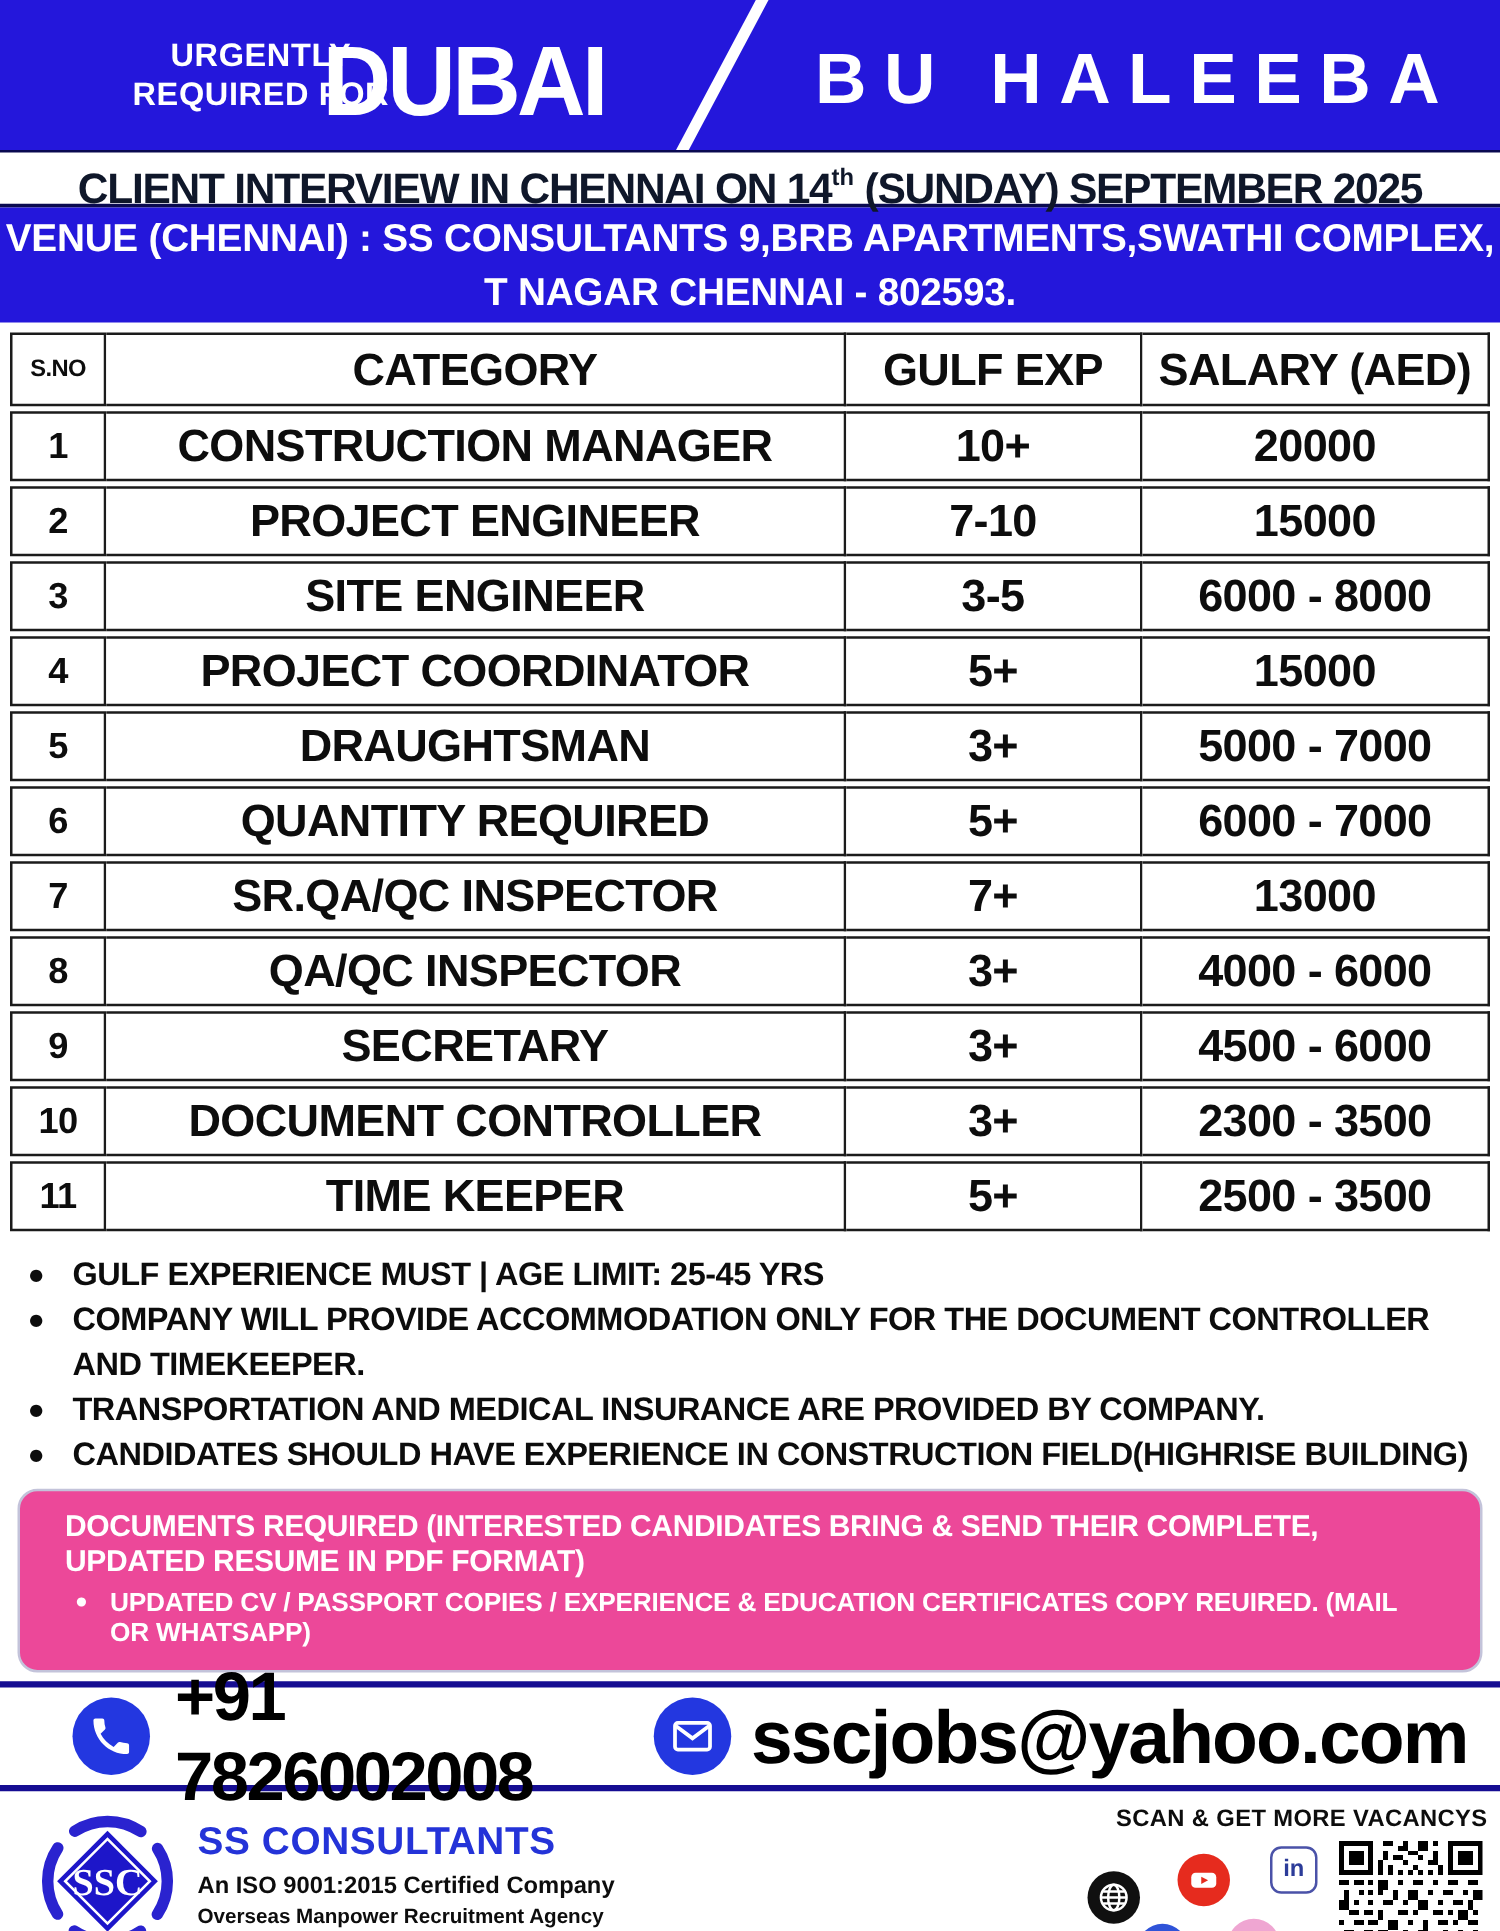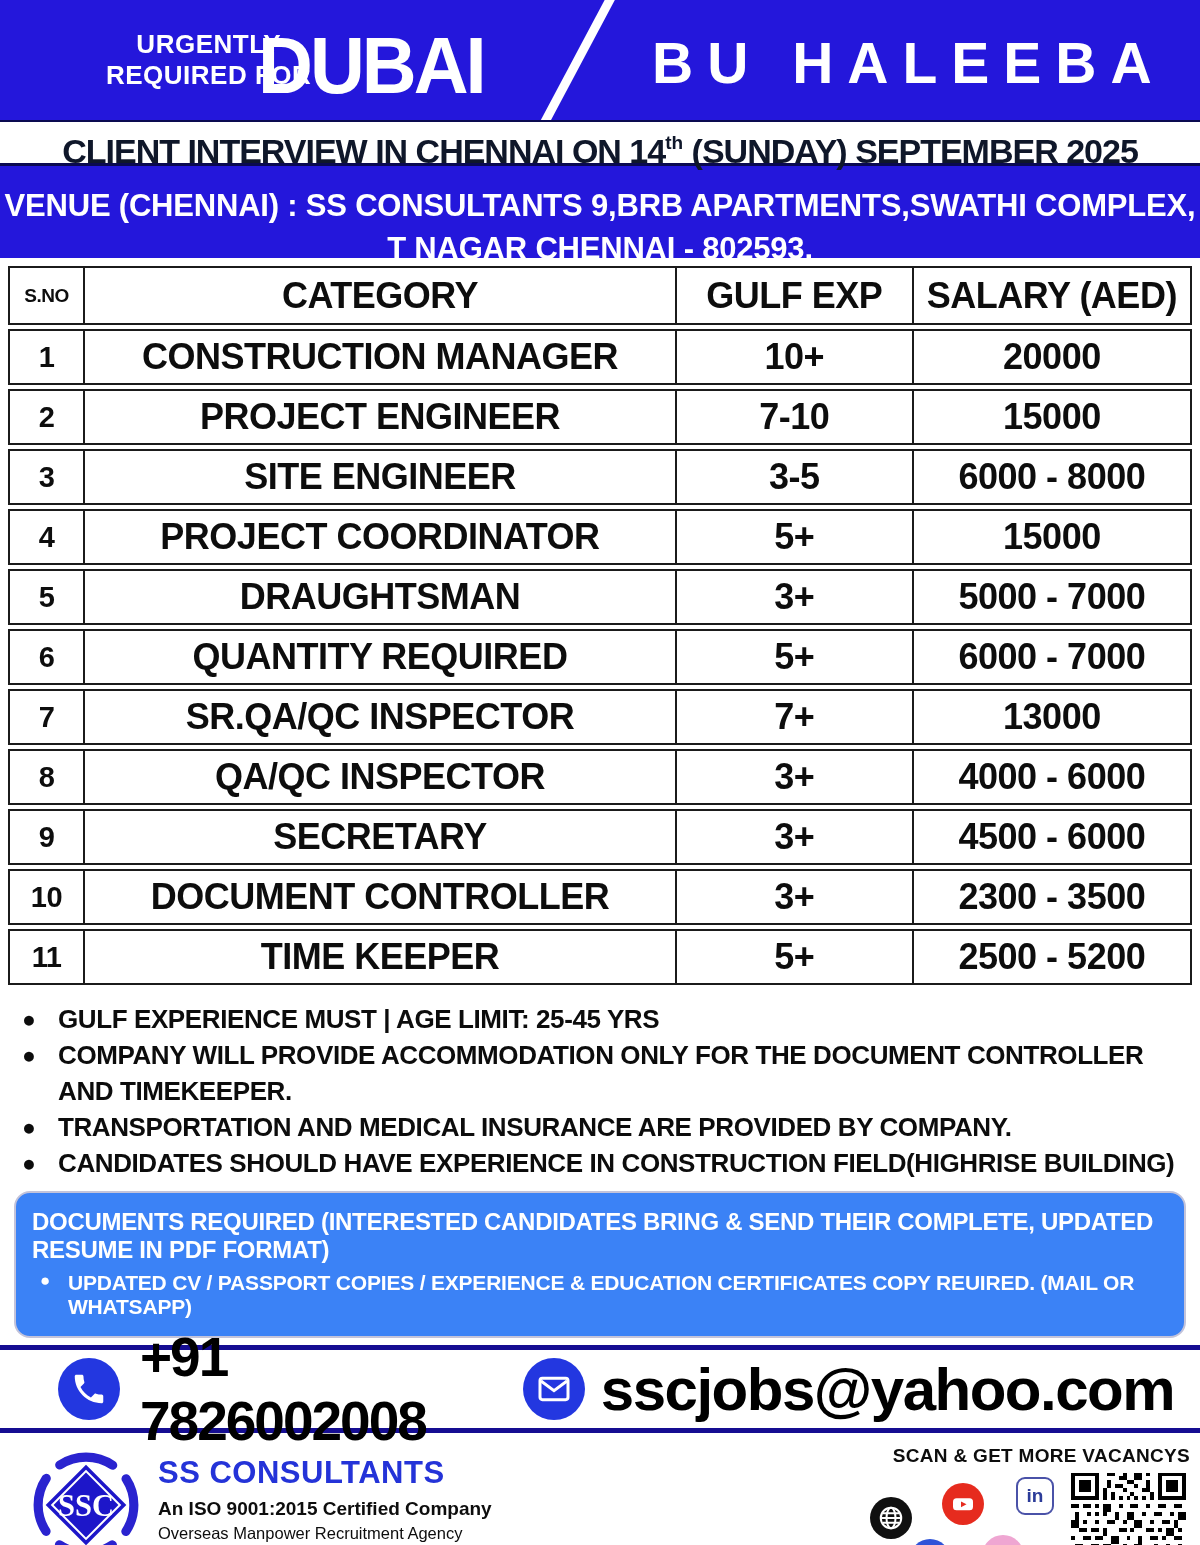--- a/index.html
+++ b/index.html
@@ -17,62 +17,62 @@
   .company{position:absolute;left:652px;top:30px;font-size:57px;font-weight:bold;letter-spacing:14px;}
 
   
   .interview{height:41px;line-height:41px;background:#fff;color:#0f172a;text-align:center;
              font-weight:bold;font-size:34px;letter-spacing:-1px;
              border-top:2px solid #0a0a50;border-bottom:3px solid #0a0a50;white-space:nowrap;}
   .interview sup{font-size:19px;vertical-align:14px;letter-spacing:0;}
 
   
   .venue{height:92px;background:#2417DB;color:#fff;text-align:center;font-weight:bold;
-         font-size:31px;line-height:43px;letter-spacing:-.2px;padding-top:18px;box-sizing:border-box;}
+         font-size:31px;line-height:43px;letter-spacing:-.2px;padding-top:3px;box-sizing:border-box;}
 
   
   table.jobs{width:1184px;margin:4px auto 0;border-collapse:separate;border-spacing:0 4px;}
   .jobs th,.jobs td{border:2.5px solid #1b1b1b;border-left-width:0;text-align:center;
         font-weight:bold;color:#0d0d0d;background:#fff;padding:0;}
   .jobs th:first-child,.jobs td:first-child{border-left-width:2.5px;}
   .jobs th{height:55px;font-size:36px;letter-spacing:-.5px;}
   .jobs th.sno{font-size:19px;}
   .jobs td{height:52px;font-size:36px;letter-spacing:-.5px;}
   .jobs td.sno{font-size:29px;}
 
   
   .notes{margin:12px 0 0 22px;padding:0;list-style:none;}
   .note{display:flex;align-items:flex-start;font-size:26px;font-weight:bold;line-height:36px;
         letter-spacing:-.4px;color:#0c0c0c;}
   .note .bullet{width:36px;flex:none;font-size:23px;}
   .note .note-text{max-width:1120px;}
 
   
-  .docs{margin:10px 14px 0;background:#3b82f6;border:2px solid #c3c3da;border-radius:16px;
-        color:#fff;padding:15px 16px 17px;box-sizing:border-box;}
+  .docs{margin:10px 14px 0;background:#ec4899;border:2px solid #c3c3da;border-radius:16px;
+        color:#fff;padding:15px 36px 17px;box-sizing:border-box;}
   .docs-title{font-size:24px;font-weight:bold;letter-spacing:-.3px;}
   .docs-line{display:flex;margin-top:7px;font-size:21px;font-weight:bold;letter-spacing:-.2px;}
   .docs-line .bullet{width:28px;padding-left:8px;flex:none;font-size:17px;}
 
   
   .contact{margin-top:7px;height:78px;border-top:5px solid #150D92;border-bottom:5px solid #150D92;
            display:flex;align-items:center;justify-content:space-between;padding:0 26px 0 58px;}
   .citem{display:flex;align-items:center;}
   .cicon{width:62px;height:62px;border-radius:50%;background:#2337E0;display:flex;
          align-items:center;justify-content:center;flex:none;}
   .cphone-text{font-size:55px;font-weight:bold;letter-spacing:-2px;margin-left:20px;color:#000;}
   .cemail-text{font-size:60px;font-weight:bold;letter-spacing:-1.5px;margin-left:16px;color:#000;}
 
   
   .footer{display:flex;padding:10px 10px 0 30px;}
   .logo{width:112px;height:124px;flex:none;}
   .fl-text{margin-left:16px;padding-top:12px;}
   .fname{font-size:31px;font-weight:bold;color:#2433D8;letter-spacing:.5px;}
   .ftag1{font-size:19px;font-weight:bold;margin-top:7px;}
-  .ftag2{font-size:16.5px;font-weight:normal;margin-top:4px;}
+  .ftag2{font-size:16.5px;font-weight:bold;margin-top:4px;}
   .fright{margin-left:auto;width:332px;position:relative;padding-top:2px;}
   .scan{font-size:19px;font-weight:bold;text-align:right;letter-spacing:.3px;color:#0d0d0d;}
   .socials{position:absolute;left:12px;top:32px;width:200px;height:120px;}
   .sicon{position:absolute;border-radius:50%;display:flex;align-items:center;justify-content:center;}
   .s-globe{left:0;top:22px;width:42px;height:42px;background:#101010;}
   .s-yt{left:72px;top:8px;width:42px;height:42px;background:#E62B1E;}
   .s-li{left:146px;top:2px;width:34px;height:34px;background:#fff;border:2px solid #4A52A8;
         border-radius:9px;font-size:19px;font-weight:bold;color:#2C3C99;}
   .s-fb{left:40px;top:64px;width:40px;height:40px;background:#2F53D8;}
   .s-ig{left:112px;top:60px;width:42px;height:42px;background:#EFA6D2;}
@@ -171,21 +171,21 @@
     <tr>
       <td class="sno">10</td>
       <td>DOCUMENT CONTROLLER</td>
       <td>3+</td>
       <td>2300 - 3500</td>
     </tr>
     <tr>
       <td class="sno">11</td>
       <td>TIME KEEPER</td>
       <td>5+</td>
-      <td>2500 - 5200</td>
+      <td>2500 - 3500</td>
     </tr>
   </tbody>
     </table>
 
   <ul class="notes">
     <li class="note">
       <span class="bullet">●</span>
       <span class="note-text">GULF EXPERIENCE MUST |  AGE LIMIT: 25-45 YRS</span>
     </li>
     <li class="note">

